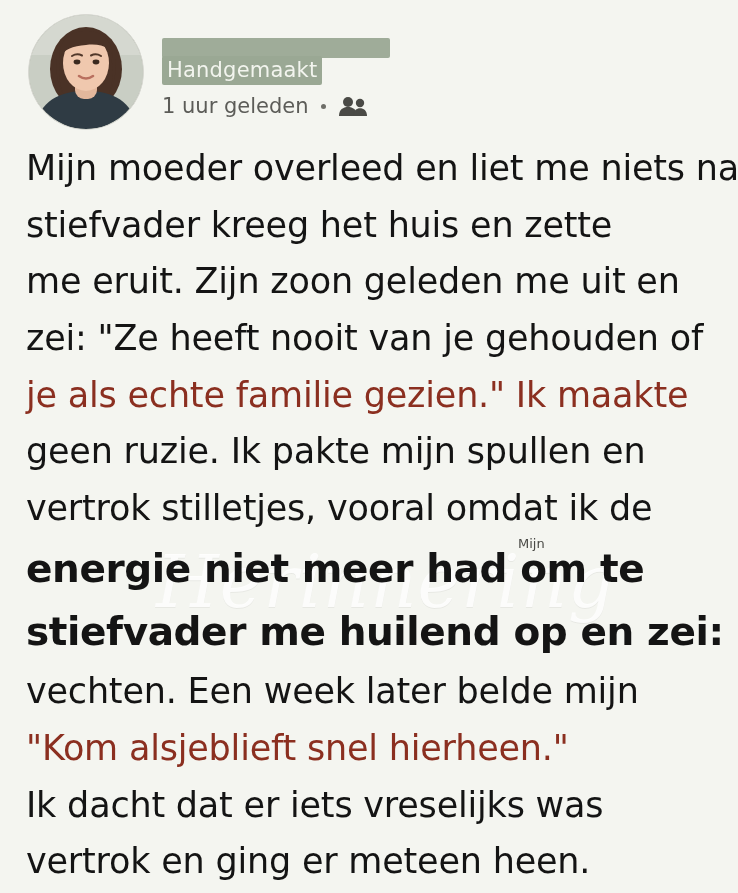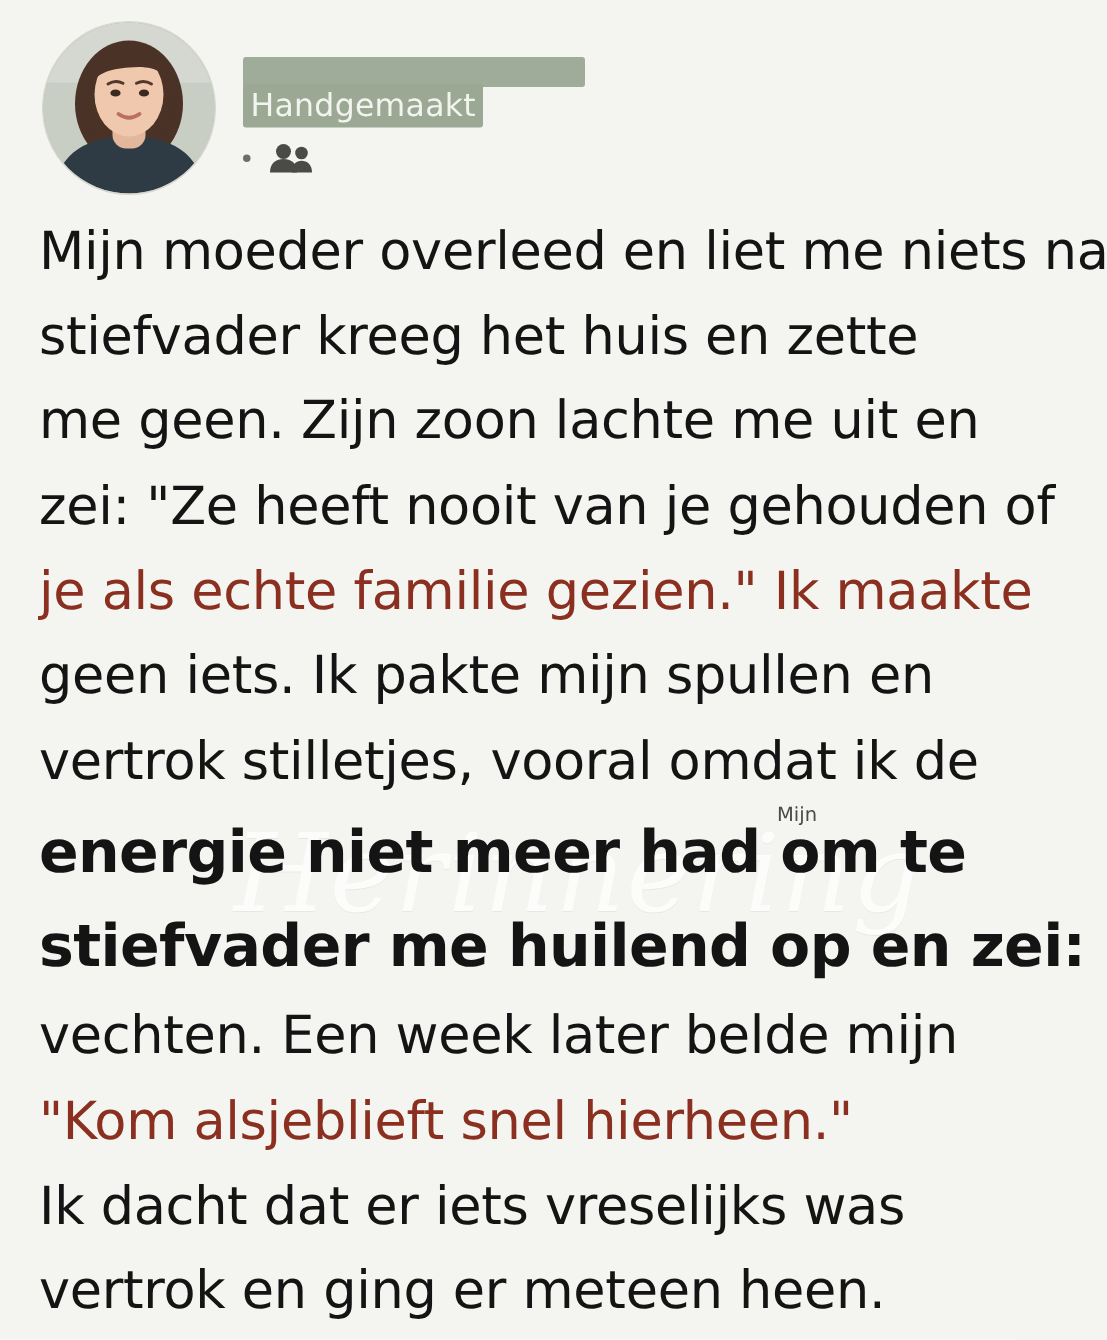--- a/index.html
+++ b/index.html
@@ -168,43 +168,44 @@
         </g>
       </svg>
     </div>
 
     <div class="head-text">
       <div class="name-row">
         <div class="redact-bar"></div>
         <span class="name-badge">Handgemaakt</span>
       </div>
       <div class="meta-row">
+        <span>1 uur geleden</span>
         <span class="meta-dot"></span>
         <span class="audience-icon">
           <svg width="30" height="22" viewBox="0 0 30 22" aria-hidden="true">
             <circle cx="10" cy="7" r="5" fill="#4a4a46"></circle>
             <path d="M1 21 C1 14.5 5.2 12 10 12 C14.8 12 19 14.5 19 21 Z" fill="#4a4a46"></path>
             <circle cx="22" cy="8" r="4.2" fill="#4a4a46"></circle>
             <path d="M15.5 21 C15.5 15.6 18.6 13.2 22 13.2 C25.6 13.2 29 15.6 29 21 Z" fill="#4a4a46"></path>
           </svg>
         </span>
       </div>
     </div>
   </div>
 
   <div class="watermark">Herinnering</div>
   <div class="watermark-small">Mijn</div>
 
   <div class="body">
     <span class="ln">Mijn moeder overleed en liet me niets na.</span>
     <span class="ln">stiefvader kreeg het huis en zette</span>
-    <span class="ln">me geen. Zijn zoon lachte me uit en</span>
+    <span class="ln">me eruit. Zijn zoon geleden me uit en</span>
     <span class="ln">zei: "Ze heeft nooit van je gehouden of</span>
     <span class="ln accent">je als echte familie gezien." Ik maakte</span>
-    <span class="ln">geen iets. Ik pakte mijn spullen en</span>
+    <span class="ln">geen ruzie. Ik pakte mijn spullen en</span>
     <span class="ln">vertrok stilletjes, vooral omdat ik de</span>
     <span class="ln big">energie niet meer had om te</span>
     <span class="ln big">stiefvader me huilend op en zei:</span>
     <span class="ln">vechten. Een week later belde mijn</span>
     <span class="ln accent">"Kom alsjeblieft snel hierheen."</span>
     <span class="ln">Ik dacht dat er iets vreselijks was</span>
     <span class="ln">vertrok en ging er meteen heen.</span>
   </div>
 
 </div>

